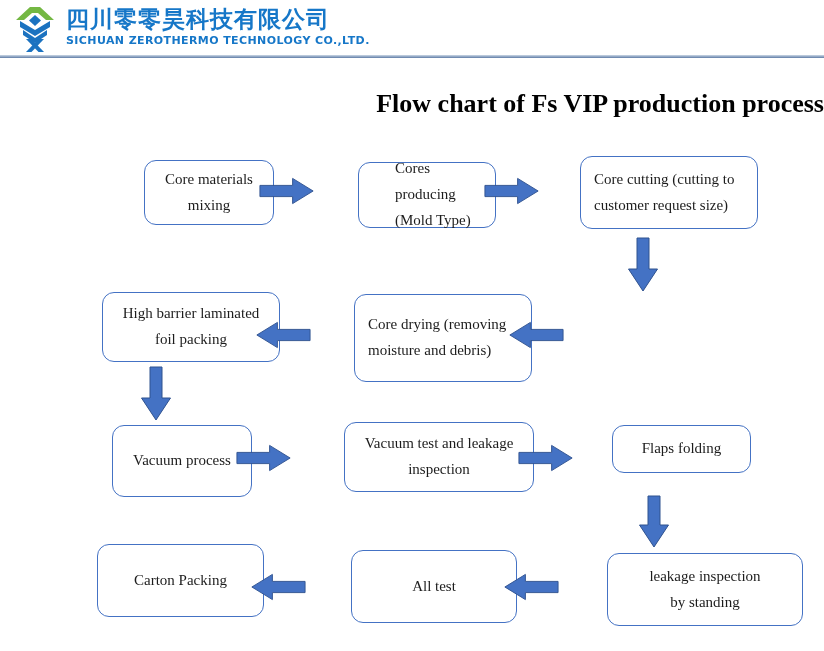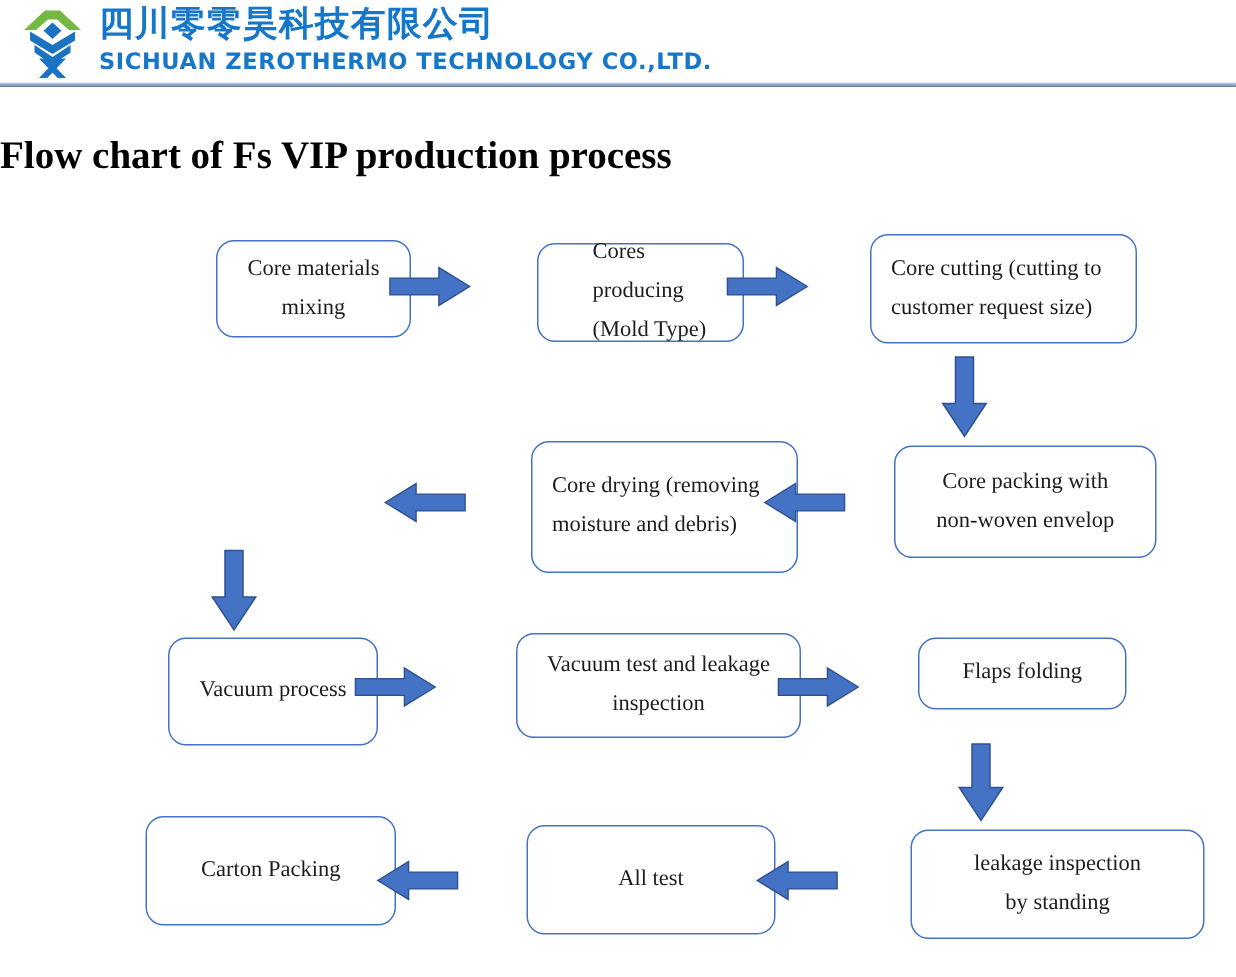--- a/index.html
+++ b/index.html
@@ -6,27 +6,27 @@
   .page{position:relative;width:824px;height:651px;background:#ffffff;overflow:hidden;
         font-family:"Liberation Serif",serif;}
 
   
   .logo{position:absolute;left:13px;top:2px;display:flex;align-items:center;gap:9px;}
   .logo svg{display:block;}
   .logo-roof{fill:var(--logo-green,#74b843);}
   .logo-blue{fill:var(--logo-blue,#1b72c0);}
   .cn{font-family:"DejaVu Sans",sans-serif;font-weight:bold;font-size:23px;line-height:1.1;
       color:var(--brand,#1677c8);letter-spacing:1px;}
-  .en{font-family:"DejaVu Sans",sans-serif;font-weight:bold;font-size:15px;
+  .en{font-family:"DejaVu Sans",sans-serif;font-weight:bold;font-size:11px;
       color:var(--brand,#1677c8);letter-spacing:.4px;margin-top:2px;}
   .divider{position:absolute;left:0;top:55px;width:824px;height:3px;
            background:linear-gradient(#ccd8e6,#5f7ca6);}
 
   
-  .title{position:absolute;left:0;top:89px;width:824px;text-align:left;
+  .title{position:absolute;left:0;top:89px;width:824px;text-align:right;
          font-weight:bold;font-size:26px;color:#000;}
 
   
   .node{position:absolute;box-sizing:border-box;background:#fff;
         border:1.6px solid var(--accent,#4472c4);border-radius:12px;
         display:flex;align-items:center;justify-content:center;text-align:center;
         font-size:15px;line-height:1.72;color:#1c1c1c;white-space:pre-line;padding:2px 8px;margin-left:24px;}
   .node.left-text{justify-content:flex-start;text-align:left;padding-left:13px;}
 
   #n0{left:120px;top:160px;width:130px;height:65px;}
@@ -79,24 +79,24 @@
   <div class="divider"></div>
 
   <div class="title">Flow chart of Fs VIP production process</div>
 
   <div class="node" id="n0">Core materials
 mixing</div>
   <div class="node left-text" id="n1">Cores producing
 (Mold Type)</div>
   <div class="node left-text" id="n2">Core cutting (cutting to
 customer request size)</div>
-  <div class="node" id="n3">Core packing with
-non-woven envelop</div>
   <div class="node left-text" id="n4">Core drying (removing
 moisture and debris)</div>
+  <div class="node" id="n5">High barrier laminated
+foil packing</div>
   <div class="node" id="n6">Vacuum process</div>
   <div class="node" id="n7">Vacuum test and leakage
 inspection</div>
   <div class="node" id="n8">Flaps folding</div>
   <div class="node" id="n9">leakage inspection
 by standing</div>
   <div class="node" id="n10">All test</div>
   <div class="node" id="n11">Carton Packing</div>
 
   <svg class="arrow" id="a0" width="58" height="28" viewBox="0 0 60 30">

